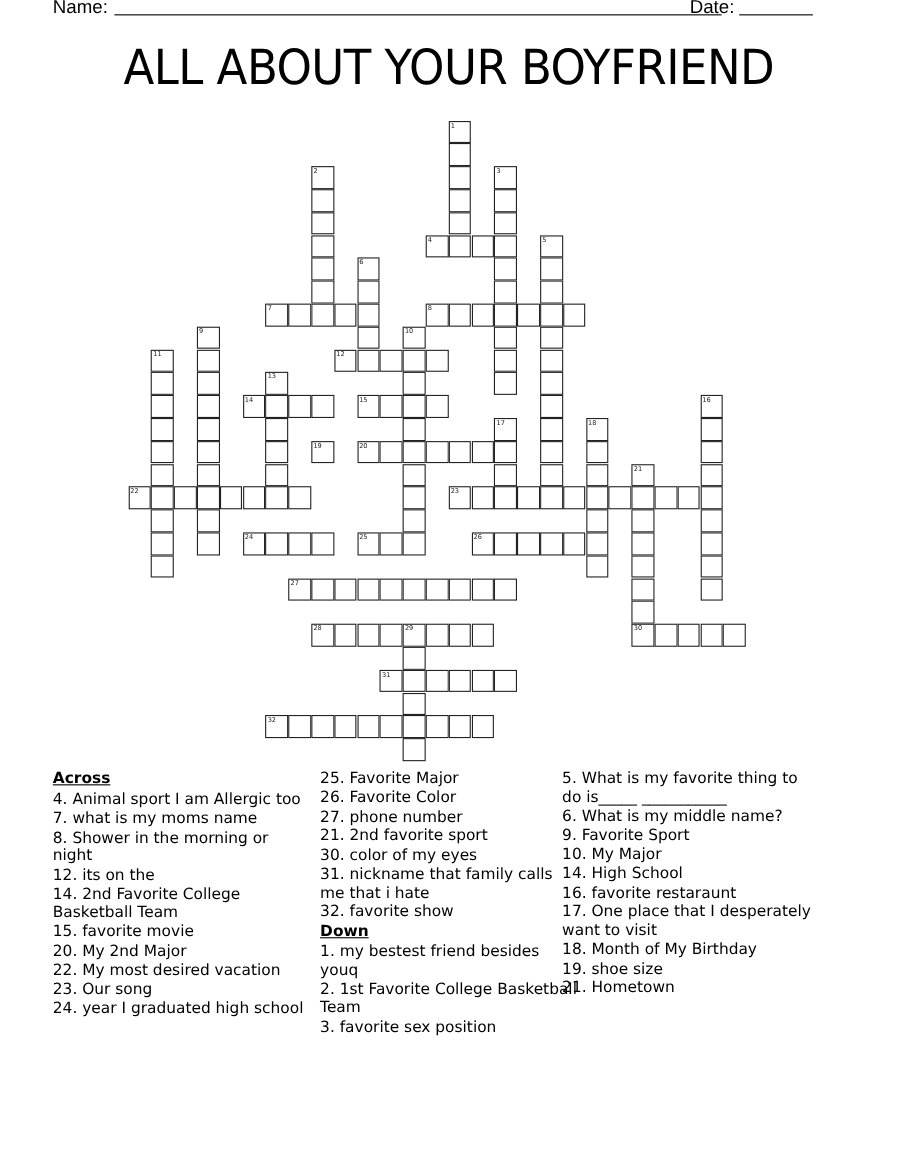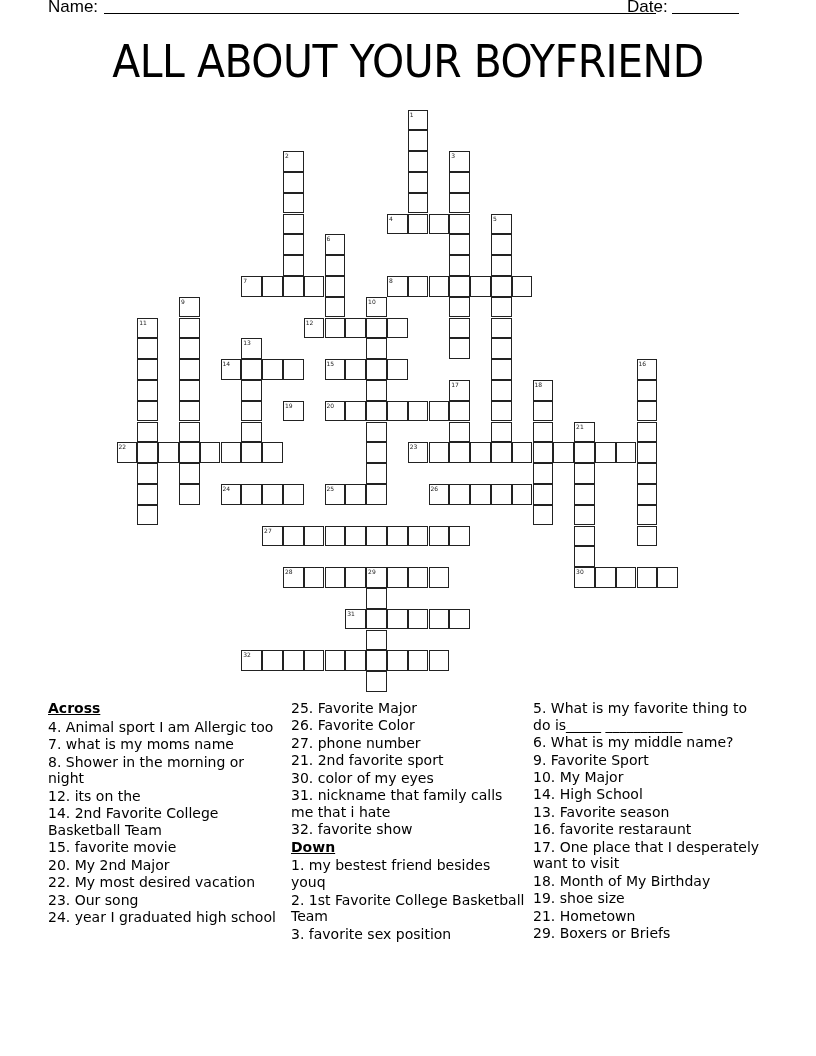--- a/index.html
+++ b/index.html
@@ -311,27 +311,25 @@
       <div class="clue"><b>27.</b><span> phone number</span></div>
       <div class="clue"><b>21.</b><span> 2nd favorite sport</span></div>
       <div class="clue"><b>30.</b><span> color of my eyes</span></div>
       <div class="clue"><b>31.</b><span> nickname that family calls me that i hate</span></div>
       <div class="clue"><b>32.</b><span> favorite show</span></div>
       <div class="section-heading">Down</div>
       <div class="clue"><b>1.</b><span> my bestest friend besides youq</span></div>
       <div class="clue"><b>2.</b><span> 1st Favorite College Basketball Team</span></div>
       <div class="clue"><b>3.</b><span> favorite sex position</span></div>
     </div>
-  <div class="col" id="col3" style="left:533px; width:232px;">
+  <div class="col" id="col3" style="left:511px; width:232px;">
       <div class="clue"><b>5.</b><span> What is my favorite thing to do is_____ ___________</span></div>
       <div class="clue"><b>6.</b><span> What is my middle name?</span></div>
       <div class="clue"><b>9.</b><span> Favorite Sport</span></div>
       <div class="clue"><b>10.</b><span> My Major</span></div>
       <div class="clue"><b>14.</b><span> High School</span></div>
-      <div class="clue"><b>13.</b><span> Favorite season</span></div>
       <div class="clue"><b>16.</b><span> favorite restaraunt</span></div>
       <div class="clue"><b>17.</b><span> One place that I desperately want to visit</span></div>
       <div class="clue"><b>18.</b><span> Month of My Birthday</span></div>
       <div class="clue"><b>19.</b><span> shoe size</span></div>
       <div class="clue"><b>21.</b><span> Hometown</span></div>
-      <div class="clue"><b>29.</b><span> Boxers or Briefs</span></div>
     </div>
 </div>
 
 </body></html>

